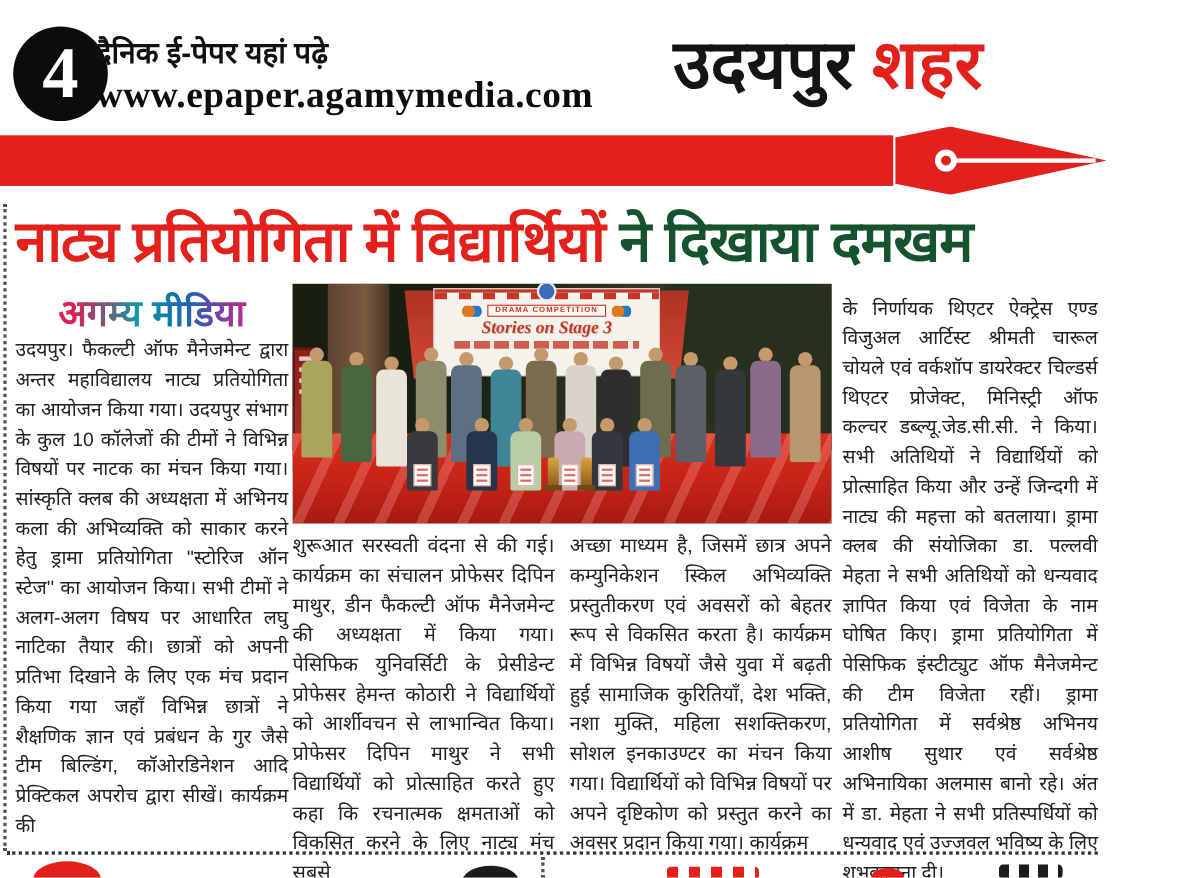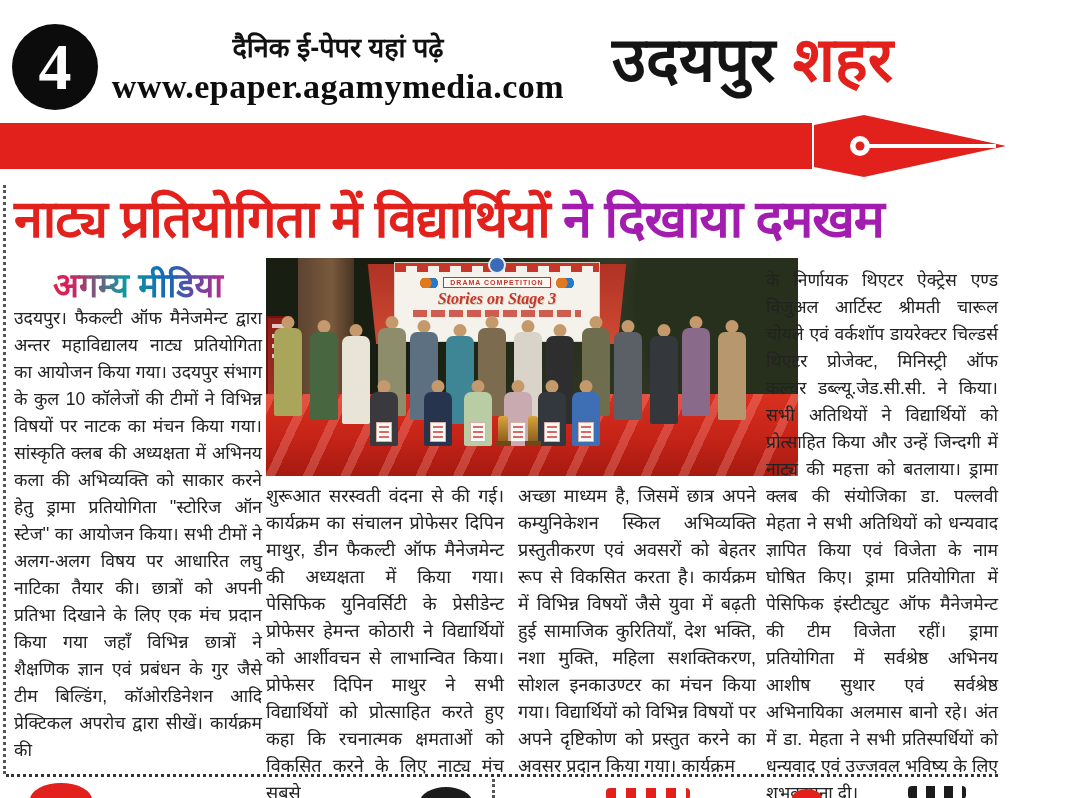--- a/index.html
+++ b/index.html
@@ -9,21 +9,21 @@
     overflow:hidden; font-family:"Liberation Sans", sans-serif; color:#1a1a1a;
   }
 
   
   .page-num {
     position:absolute; left:12px; top:24px; width:86px; height:86px;
     background:#0c0c0c; border-radius:50%; color:#fff;
     font-family:"Liberation Serif", serif; font-weight:bold; font-size:66px;
     display:flex; align-items:center; justify-content:center;
   }
-  .mast-center { position:absolute; left:103px; top:28px; width:470px; text-align:center; }
+  .mast-center { position:absolute; left:87px; top:28px; width:470px; }
   .tagline { font-size:27px; font-weight:bold; color:#111; }
   .epaper-url {
     margin-top:3px; font-family:"Liberation Serif", serif; font-weight:bold;
     font-size:34px; color:#0d0d0d; letter-spacing:.5px;
   }
   .section-title {
     position:absolute; left:612px; top:14px; width:400px;
     font-size:62px; font-weight:bold; white-space:nowrap; line-height:92px;
   }
   .section-title .st-black { color:#141414; }
@@ -31,21 +31,21 @@
 
   .red-bar { position:absolute; left:0; top:123px; width:812px; height:46px; background:#e2211c; }
   .pen-nib { position:absolute; left:812px; top:115px; width:196px; height:62px; }
 
   
   .headline {
     position:absolute; left:14px; top:181px; width:1050px;
     font-size:52px; font-weight:bold; white-space:nowrap; letter-spacing:-1px;
   }
   .headline .hl-red { color:#e2211c; }
-  .headline .hl-black { color:#a21caf; }
+  .headline .hl-black { color:#14532d; }
 
   
   .article { position:absolute; left:0; top:256px; width:1080px; height:516px; }
   .left-dotted {
     position:absolute; left:3px; top:185px; height:589px; width:0;
     border-left:3px dotted #555;
   }
   .col { position:absolute; text-align:justify; font-size:17.5px; line-height:27px; color:#222;margin-top:9px; }
   .col p { text-align:justify; }
   .col-1 { left:14px; top:0; width:248px; }
@@ -60,21 +60,21 @@
     text-align:center; font-size:21px; font-weight:bold; color:#0d0d0d;
     padding-bottom:5px; border-bottom:2px solid #111; margin-bottom:6px;
   }
   .dateline { font-weight:normal; }
 
   .center-block { position:absolute; left:266px; top:2px; width:490px; }
   .two-cols { display:flex; gap:14px; margin-top:7px; }
   .two-cols .subcol { width:238px; text-align:justify; font-size:18px; line-height:27px; color:#222; }
 
   
-  .photo { position:relative; width:532px; height:218px; overflow:hidden; background:#96997e; }
+  .photo { position:relative; width:490px; height:218px; overflow:hidden; background:#96997e; }
   .ph-foliage {
     position:absolute; left:0; top:0; width:100%; height:152px;
     background-color:#454b36;
     background-image:
       radial-gradient(circle at 6% 35%, #181f12 22%, transparent 60%),
       radial-gradient(circle at 20% 10%, #232b19 20%, transparent 55%),
       radial-gradient(circle at 92% 25%, #27301d 24%, transparent 60%),
       radial-gradient(circle at 78% 12%, #cfc9bb 6%, transparent 22%),
       radial-gradient(circle at 86% 55%, #bdb8a9 7%, transparent 24%),
       radial-gradient(circle at 68% 30%, #39412a 30%, transparent 70%);

